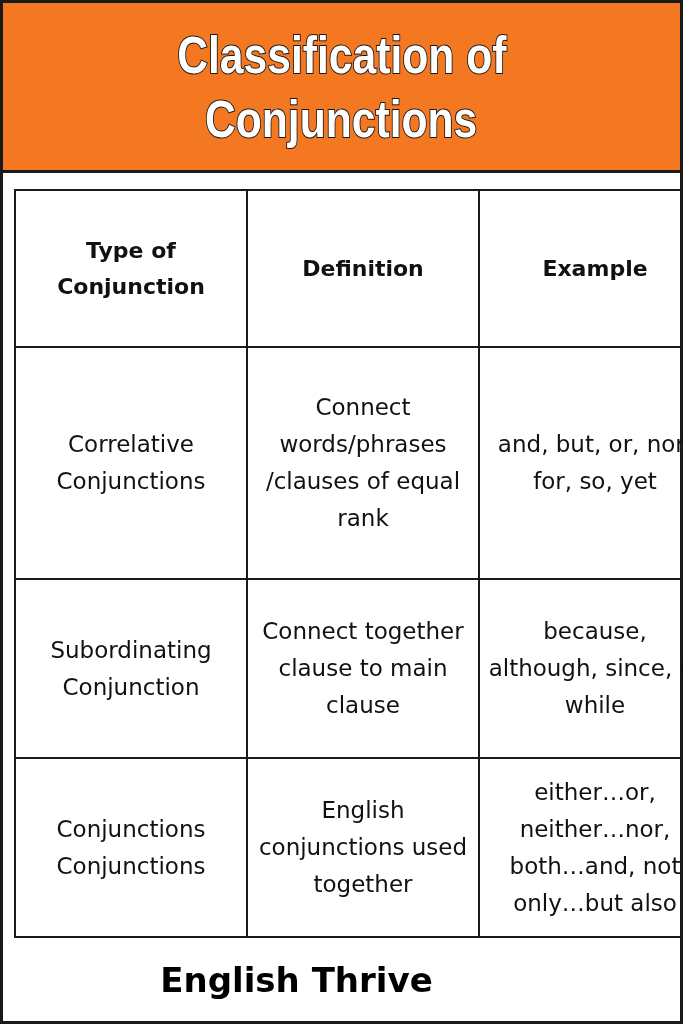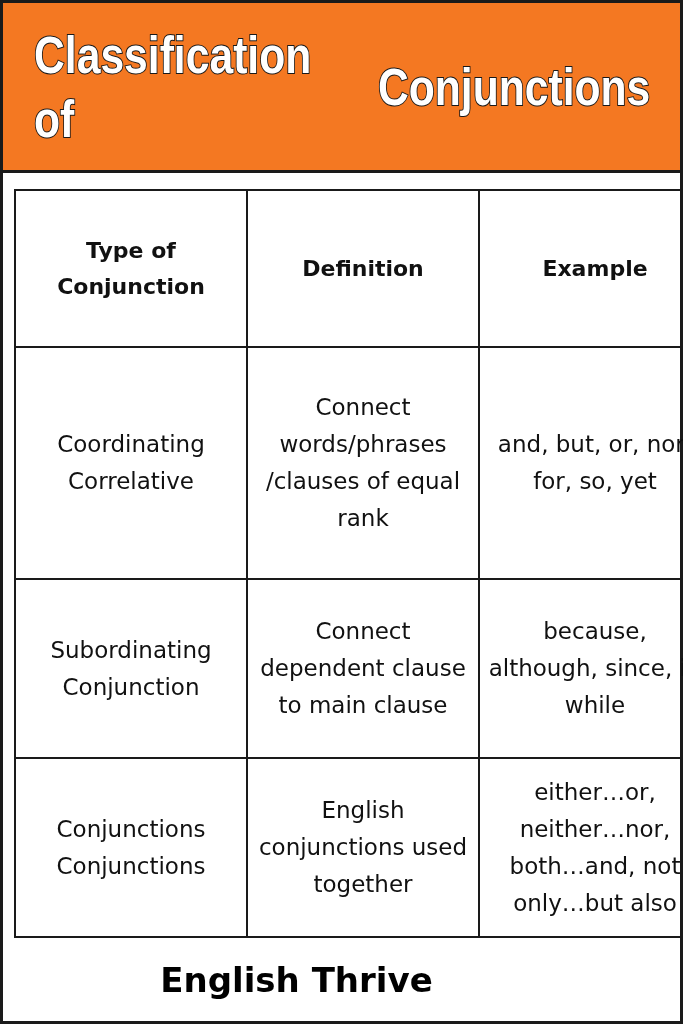--- a/index.html
+++ b/index.html
@@ -1,18 +1,18 @@
 <!DOCTYPE html>
 <html><head>
 <meta charset="utf-8">
 <style>
   html, body { margin:0; padding:0; background:#ffffff; }
   body { width:683px; height:1024px; position:relative; overflow:hidden; font-family:"DejaVu Sans", sans-serif; }
   .frame { position:absolute; left:0; top:0; width:683px; height:1024px; box-sizing:border-box; border:3px solid #1a1a1a; background:#fff; }
-  .banner { position:absolute; left:3px; top:3px; width:677px; height:170px; background:#f47822; border-bottom:3px solid #1a1a1a; box-sizing:border-box; display:flex; flex-direction:row; align-items:center; justify-content:center; }
+  .banner { position:absolute; left:3px; top:3px; width:677px; height:170px; background:#f47822; border-bottom:3px solid #1a1a1a; box-sizing:border-box; display:flex; flex-direction:column; align-items:center; justify-content:center; }
   .banner-line { font-family:"Liberation Sans", sans-serif; font-weight:bold; font-size:52px; line-height:64px; color:#fff; letter-spacing:0px; transform:scaleX(0.82);
     -webkit-text-stroke:2px #1a1a1a; paint-order:stroke fill; text-shadow: 0 0 1px #1a1a1a; }
   table { position:absolute; left:14px; top:189px; width:657px; border-collapse:collapse; table-layout:fixed; }
   td, th { border:2px solid #1a1a1a; text-align:center; vertical-align:middle; color:#111; padding:0 6px; }
   th { font-family:"DejaVu Sans", sans-serif; font-weight:bold; font-size:22px; line-height:36px; height:155px; }
   td { font-family:"DejaVu Sans", sans-serif; font-size:23px; line-height:37px;border-radius:7px; }
   .c1 { width:218px;margin-top:43px; } .c2 { width:218px;margin-top:48px; } .c3 { width:218px; }
   .r1 td { height:230px; } .r2 td { height:177px; } .r3 td { height:177px; }
   .footer { position:absolute; left:0; top:960px; width:593px; text-align:center; font-family:"DejaVu Sans", sans-serif; font-weight:bold; font-size:34px; color:#000; }
 </style>
@@ -27,27 +27,27 @@
 </div>
 
 <table>
   <tbody>
       <tr>
     <th class="c1">Type of Conjunction</th>
     <th class="c2">Definition</th>
     <th class="c3">Example</th>
   </tr>
   <tr class="r1">
-    <td>Coordinating Correlative</td>
+    <td>Correlative Conjunctions</td>
     <td>Connect words/phrases /clauses of equal rank</td>
     <td>and, but, or, nor, for, so, yet</td>
   </tr>
   <tr class="r2">
     <td>Subordinating Conjunction</td>
-    <td>Connect dependent clause to main clause</td>
+    <td>Connect together clause to main clause</td>
     <td>because, although, since, if, while</td>
   </tr>
   <tr class="r3">
     <td>Conjunctions Conjunctions</td>
     <td>English conjunctions used together</td>
     <td>either…or, neither…nor, both…and, not only…but also</td>
   </tr>
 </tbody>
   </table>
 

